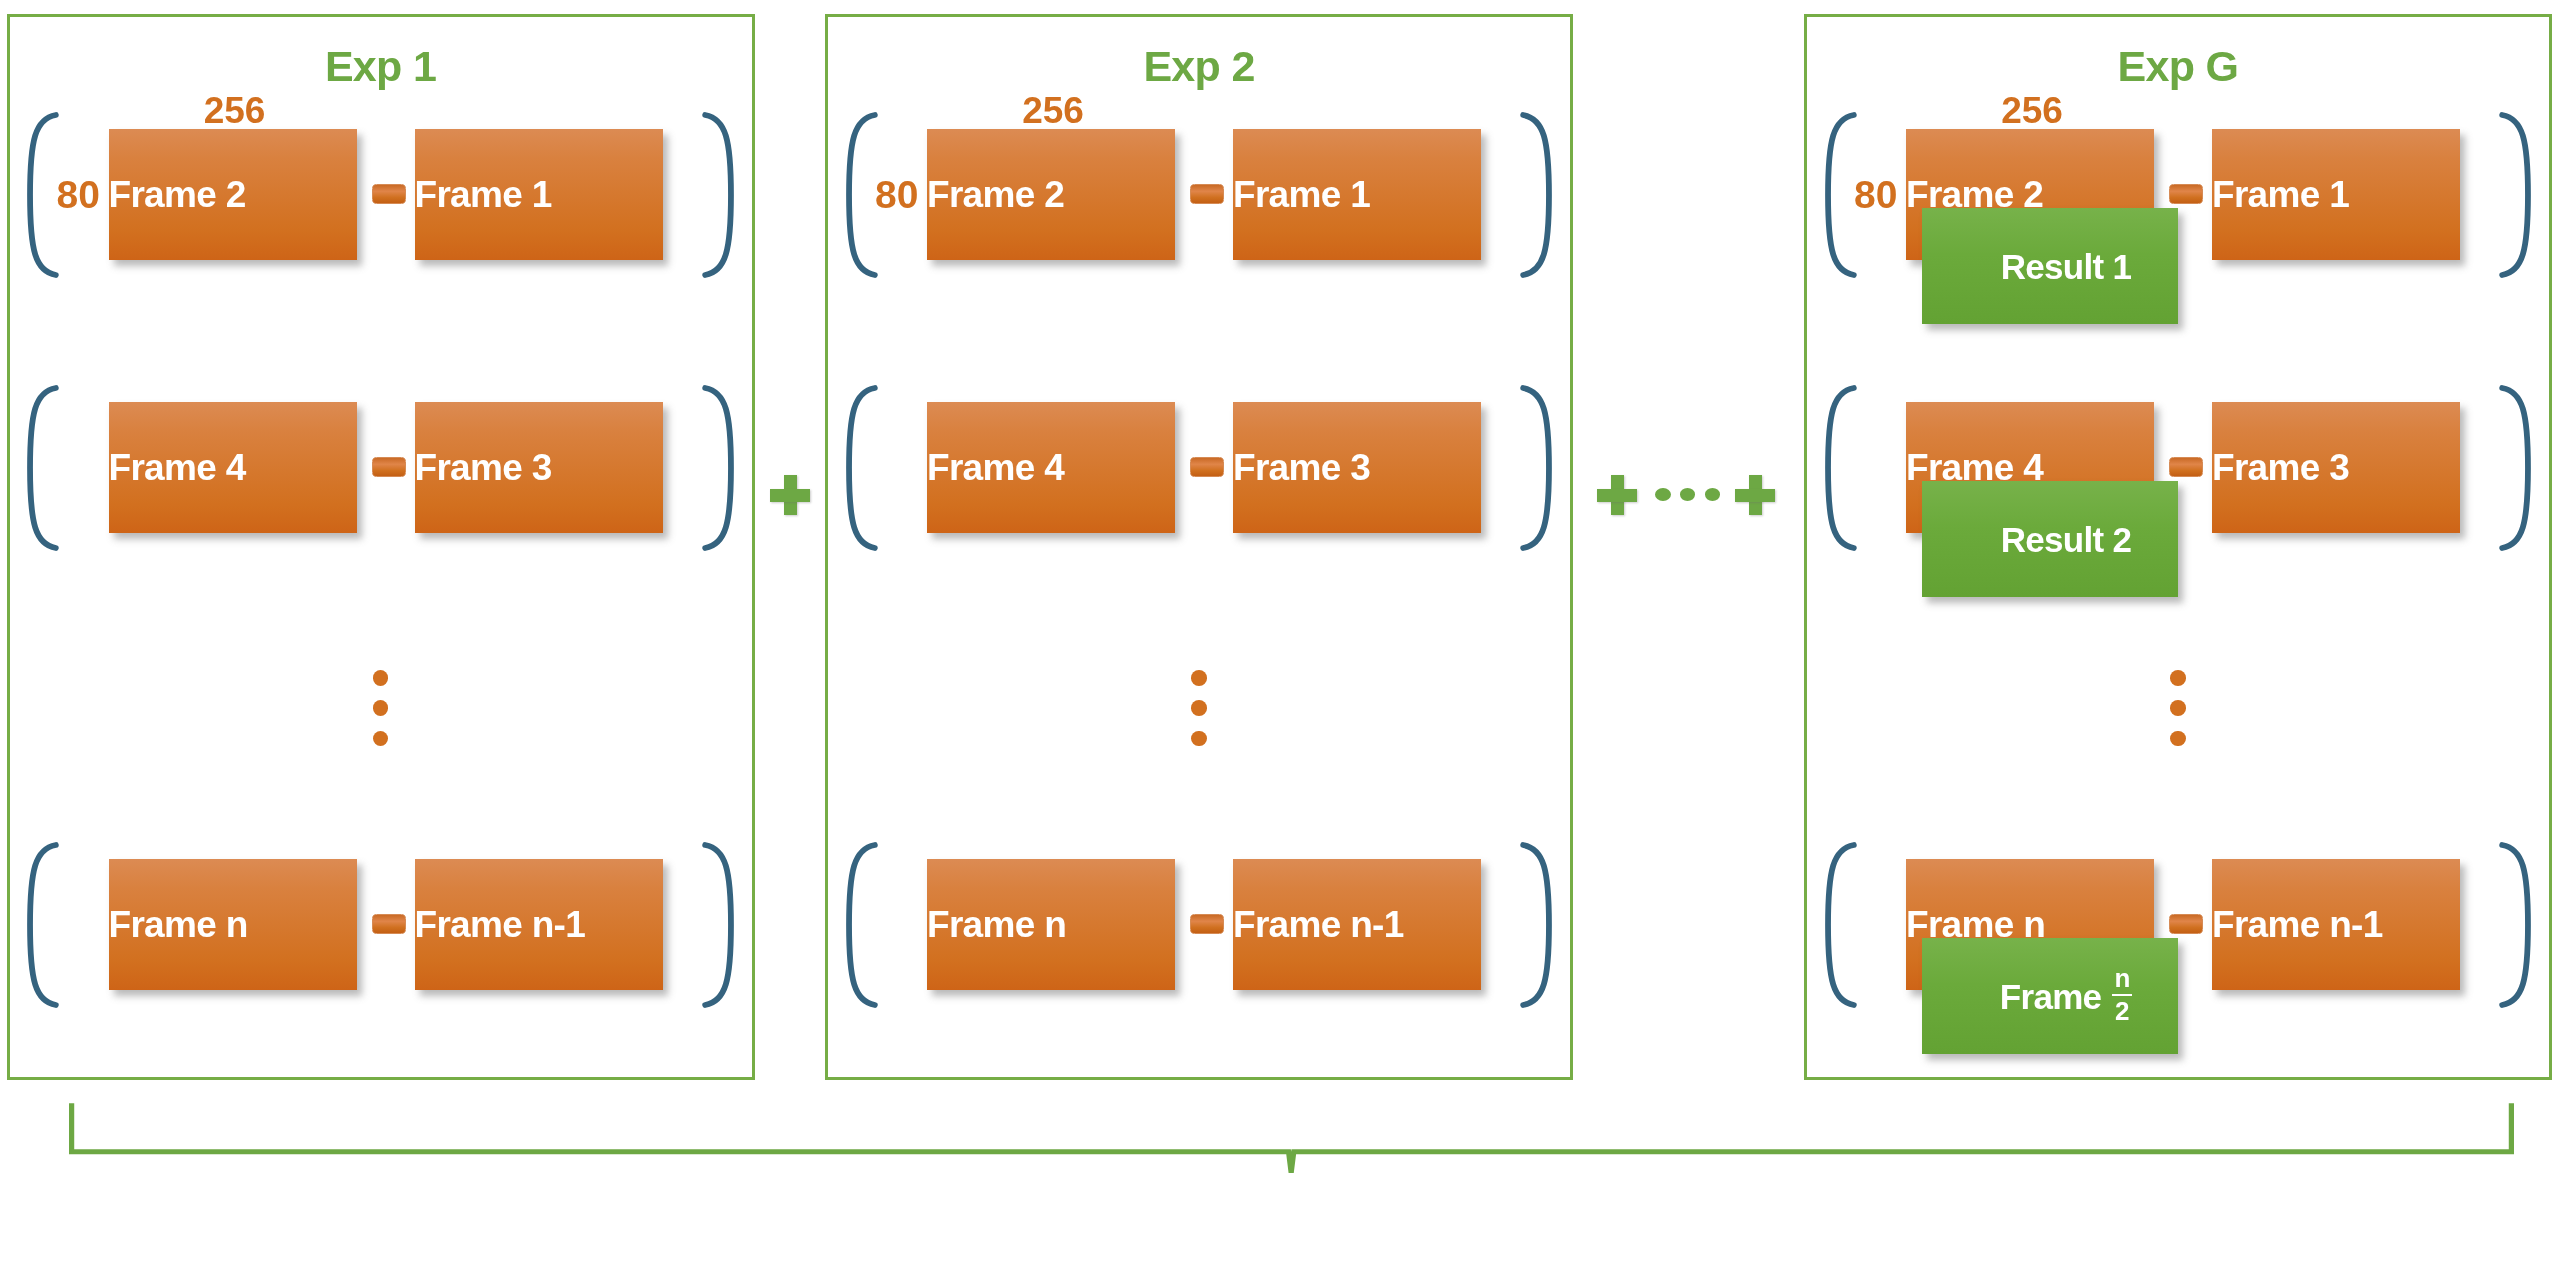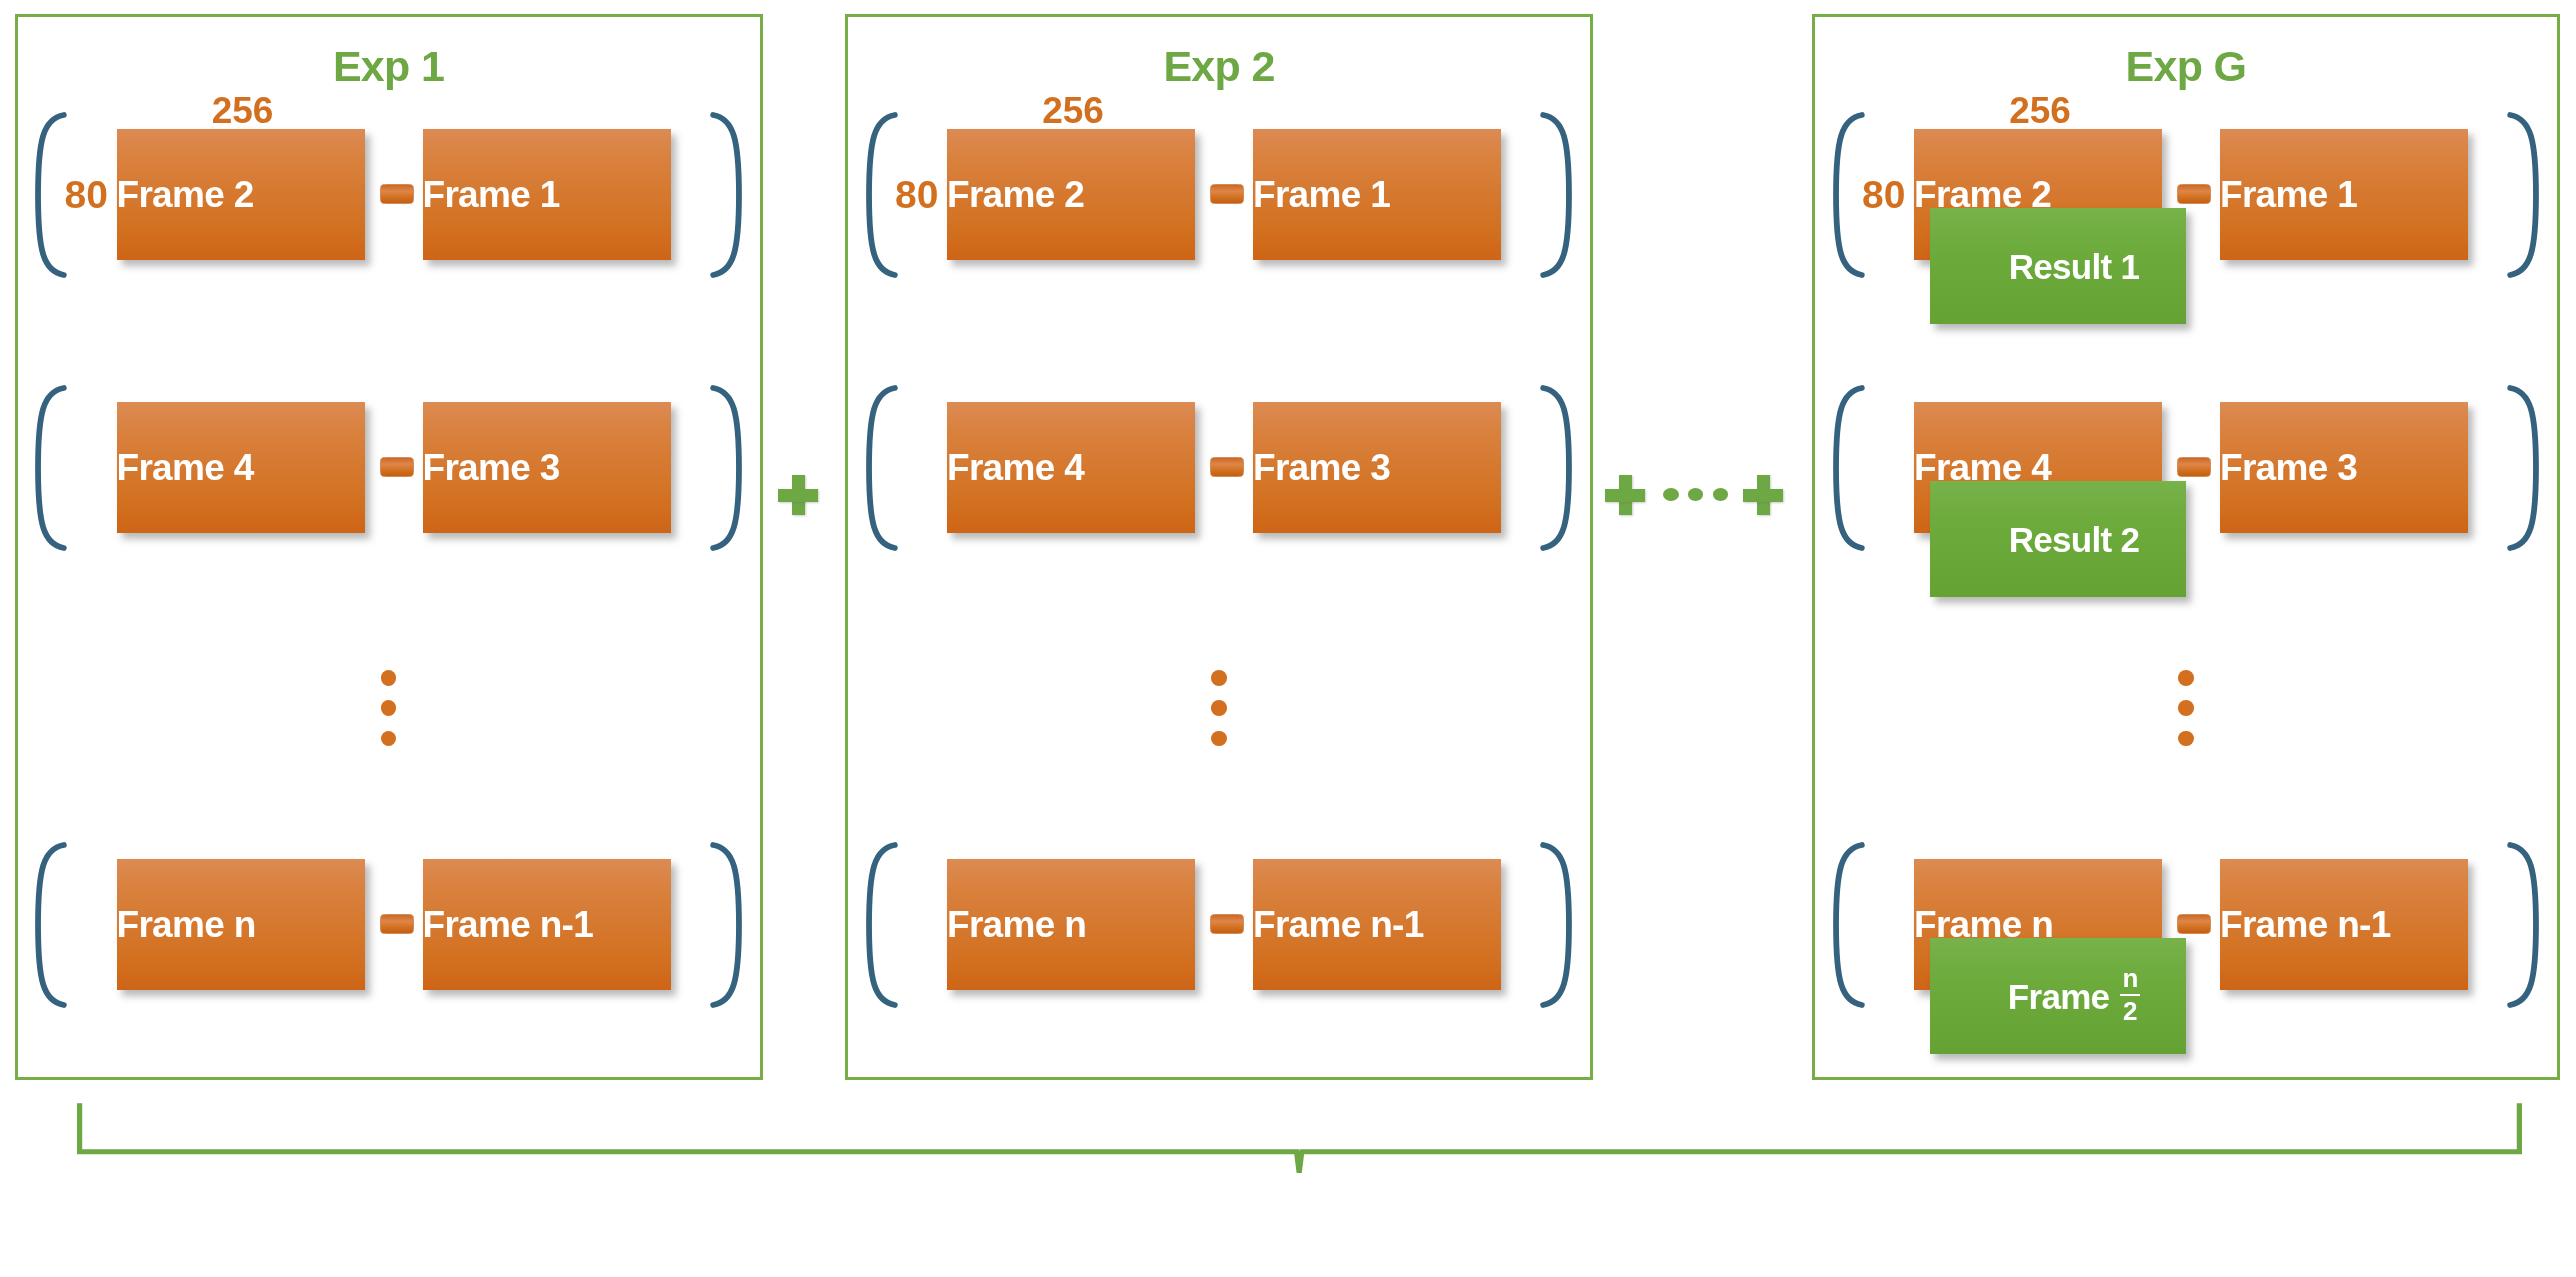--- a/index.html
+++ b/index.html
@@ -10,36 +10,36 @@
   body {
     width: 2576px;
     height: 1278px;
     font-family: "Liberation Sans", sans-serif;
     overflow: hidden;
     position: relative;
   }
 
   #stage {
     position: absolute;
-    left: 8px; top: 0;
+    left: 0; top: 0;
     width: 2087px;
     height: 1278px;
   }
 
   
   .panel {
     position: absolute;
     top: 14.4px;
     height: 1066px;
     border: 3.9px solid #76AD46;
     box-sizing: border-box;
     background: #ffffff;
   }
   #panel-1 { left: 6.5px;   width: 748px; }
-  #panel-2 { left: 825px; width: 748px; margin-left: 12px; }
+  #panel-2 { left: 825px; width: 748px; }
   #panel-3 { left: 1804px; width: 748px; }
 
   .panel-title {
     position: absolute;
     top: 27.4px;
     left: 0;
     width: 100%;
     text-align: center;
     color: #6DA844;
     font-size: 43px;

